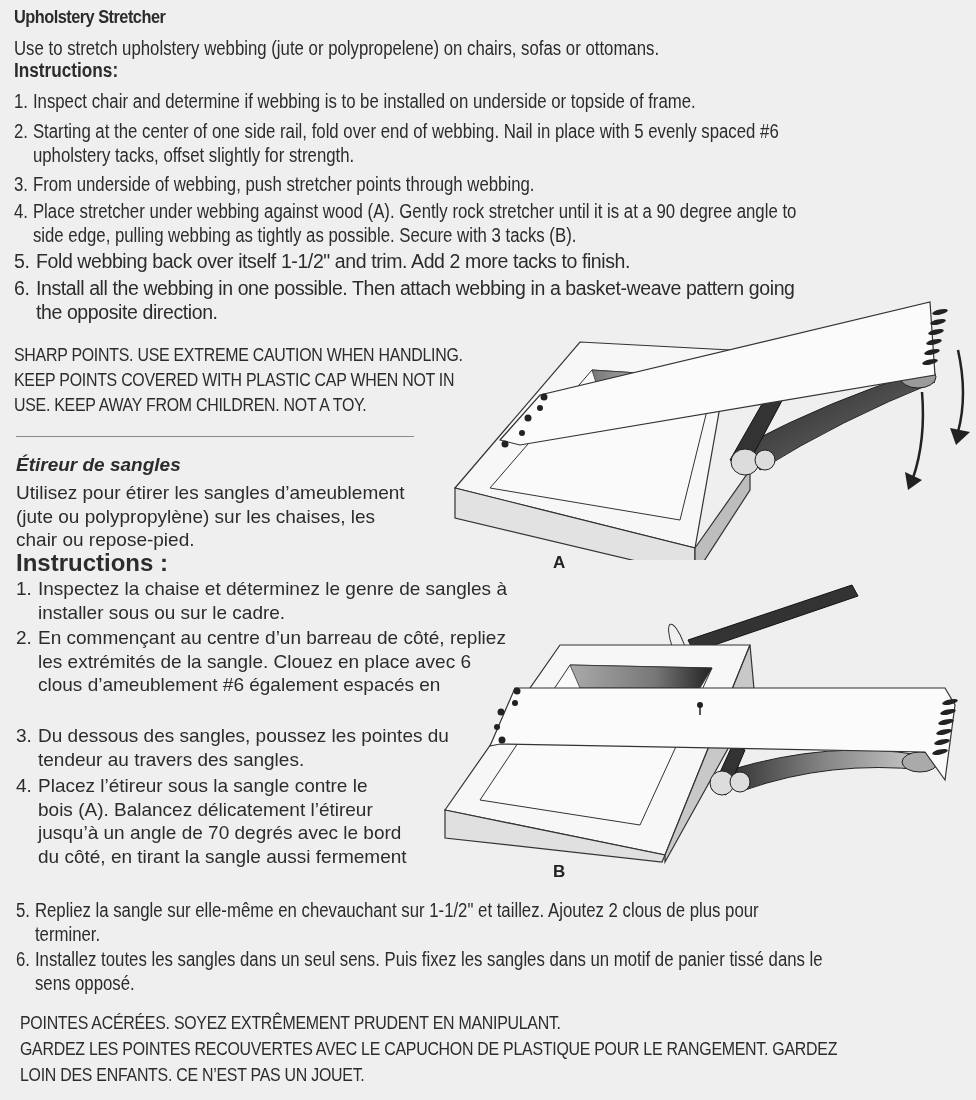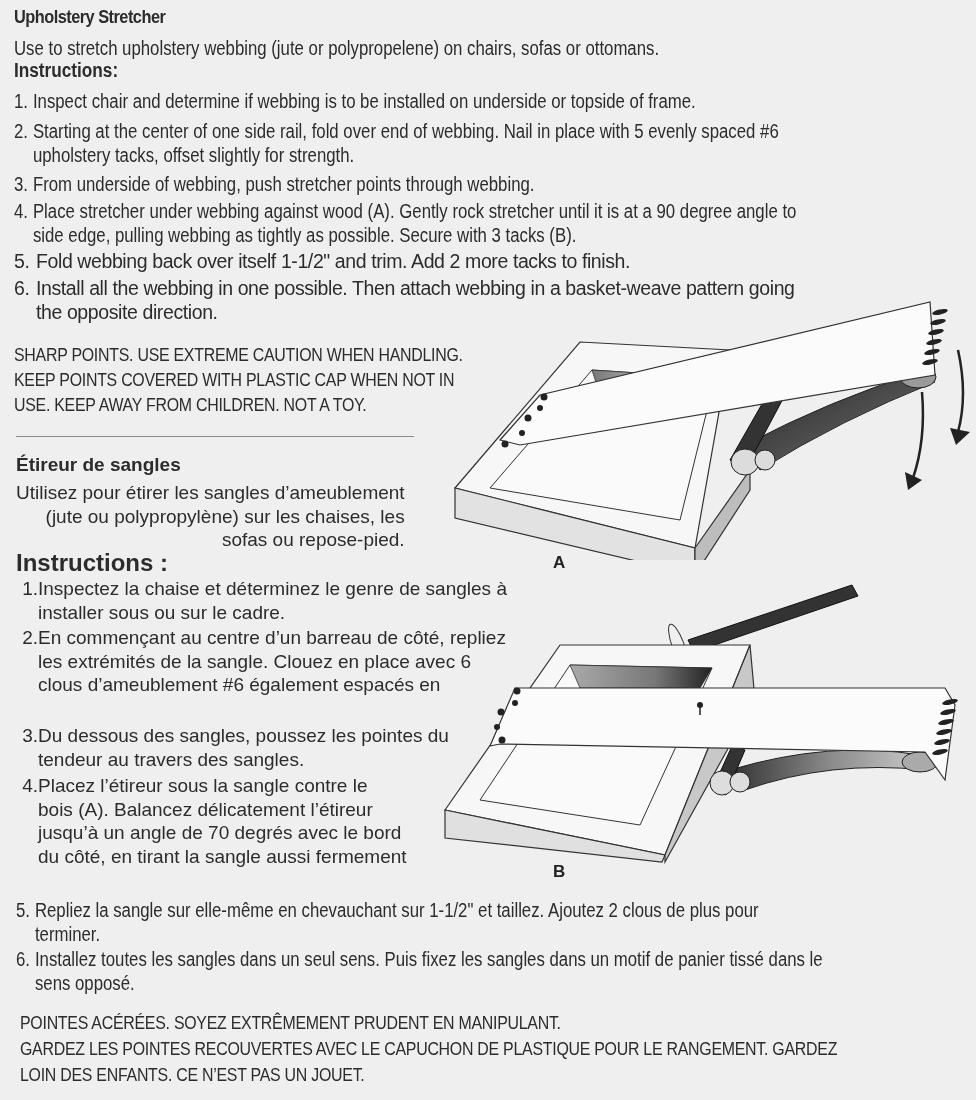--- a/index.html
+++ b/index.html
@@ -12,21 +12,21 @@
   }
   .abs { position: absolute; }
   .title { left: 14px; top: 6px; font-size: 19px; font-weight: bold; letter-spacing: -0.6px; transform: scaleX(0.86); transform-origin: left top; white-space: nowrap; }
   .cond { transform: scaleX(0.86); transform-origin: left top; white-space: nowrap; }
   .t { font-size: 19.5px; line-height: 24px; }
   .h { font-weight: bold; font-size: 20px; }
   .item { display: flex; }
   .num { width: 22px; flex: 0 0 22px; }
   .warn { font-size: 18.5px; line-height: 25px; letter-spacing: -0.3px; }
   .divider { left: 16px; top: 436px; width: 398px; height: 1px; background: #8a8a8a; }
-  .fr { font-size: 19px; line-height: 23.6px; text-align: right; }
+  .fr { font-size: 19px; line-height: 23.6px; }
   .fig-label { font-weight: bold; font-size: 17px; color: #222; }
   svg { position: absolute; }
 </style>
 </head>
 <body>
 
 <div class="abs title">Upholstery Stretcher</div>
 
 <div class="abs t cond" style="left:14px; top:36px;">Use to stretch upholstery webbing (jute or polypropelene) on chairs, sofas or ottomans.</div>
 <div class="abs h cond" style="left:14px; top:59px;">Instructions:</div>
@@ -81,25 +81,25 @@
 </div>
 
 <div class="abs warn cond" style="left:14px; top:342px;">
   <div>SHARP POINTS. USE EXTREME CAUTION WHEN HANDLING.</div>
   <div>KEEP POINTS COVERED WITH PLASTIC CAP WHEN NOT IN</div>
   <div>USE. KEEP AWAY FROM CHILDREN. NOT A TOY.</div>
 </div>
 
 <div class="abs divider"></div>
 
-<div class="abs h" style="left:16px; top:454px; font-size:19px;">Étireur de sangles</div>
+<div class="abs h" style="left:16px; top:454px; font-size:19px;font-style:italic;">Étireur de sangles</div>
 <div class="abs fr" style="left:16px; top:481px;">
   <div>Utilisez pour étirer les sangles d’ameublement</div>
   <div>(jute ou polypropylène) sur les chaises, les</div>
-  <div>sofas ou repose-pied.</div>
+  <div>chair ou repose-pied.</div>
 </div>
 <div class="abs h" style="left:16px; top:549px; font-size:24px;">Instructions :</div>
 
 <div class="abs fr" style="left:16px; top:577px;">
   <div class="item">
       <span class="num">1.</span>
       <span>Inspectez la chaise et déterminez le genre de sangles à</span>
     </div>
   <div class="item">
       <span class="num"></span>

